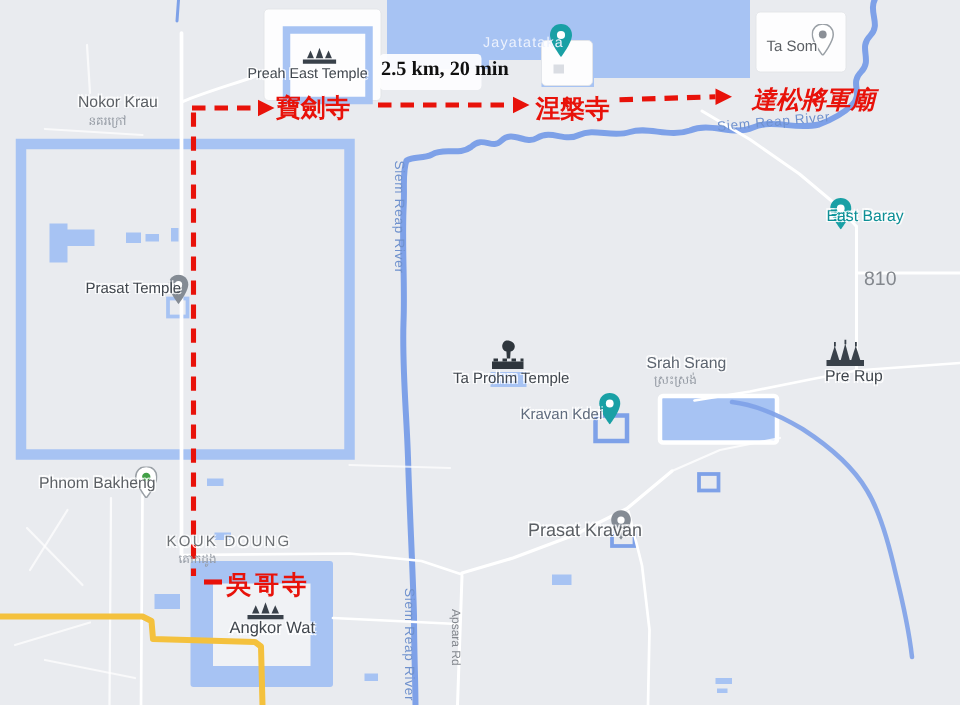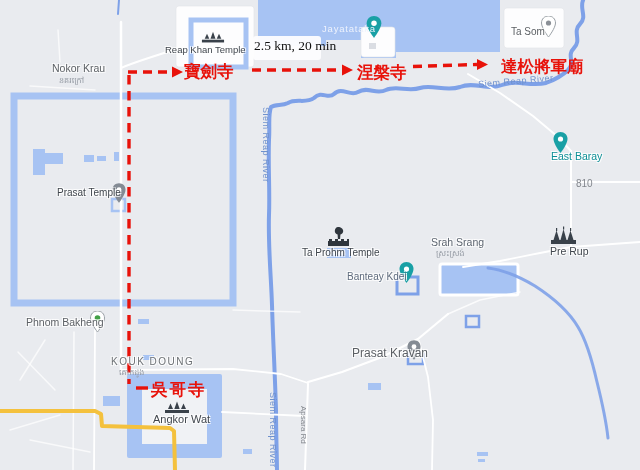--- a/index.html
+++ b/index.html
@@ -11,24 +11,24 @@
        text-shadow:1px 1px 0 rgba(255,255,255,.85),-1px -1px 0 rgba(255,255,255,.85),
                    1px -1px 0 rgba(255,255,255,.85),-1px 1px 0 rgba(255,255,255,.85);}
   .poi-dark{color:#40464d;font-size:10px;}
   .poi-gray{color:#5b5f64;font-size:10.5px;}
   .poi-teal{color:#0d8f96;font-size:10.5px;}
   .poi-blue{color:#5f6b7d;font-size:10px;}
   .khmer{color:#949aa3;font-size:8px;text-shadow:none;}
   .area-caps{color:#6d7175;font-size:10px;letter-spacing:1.5px;}
   .water-lbl{color:#6f91cd;font-size:9px;text-shadow:none;letter-spacing:.5px;}
   .vert{writing-mode:vertical-rl;}
-  .road-lbl{color:#83878d;font-size:10px;text-shadow:none;}
+  .road-lbl{color:#83878d;font-size:13px;text-shadow:none;}
   .jaya{color:#edf2fd;font-size:9.5px;letter-spacing:.8px;text-shadow:none;text-align:center;}
   .ann-dist{position:absolute;font-family:"Liberation Serif","DejaVu Serif",serif;
-            font-weight:normal;font-size:13.5px;color:#101010;white-space:nowrap;}
+            font-weight:bold;font-size:13.5px;color:#101010;white-space:nowrap;}
   .ann-stop{position:absolute;font-family:"Liberation Serif","DejaVu Serif",serif;
             font-weight:bold;font-size:16.5px;white-space:nowrap;}
   .pin{position:absolute;width:15px;height:21px;}
   .ticon{position:absolute;}
 </style>
 </head>
 <body>
 
 <div id="map">
 
@@ -203,56 +203,56 @@
         <path d="M1 20v-5h21v5z"></path>
         <path d="M2 15v-2h3v2z M8 15v-2h3v2z M14 15v-2h3v2z M20 15v-2h2v2z"></path>
         <path d="M11 1c3 0 5.2 1.8 5.2 4 0 1.6-1.1 3-2.8 3.4L13.1 13h-2.2l-.3-4.6C9 8 7.8 6.6 7.8 5c0-2.2 1.4-4 3.2-4z"></path>
       </g>
       </svg>
   </div>
 
   <div class="lbl poi-gray" style="left:52px;top:62px;">Nokor Krau</div>
   <div class="lbl khmer" style="left:59px;top:75px;">នគរក្រៅ</div>
 
-  <div class="lbl poi-dark" style="left:165px;top:44px;font-size:9.5px;">Reap Khan Temple</div>
+  <div class="lbl poi-dark" style="left:165px;top:44px;font-size:9.5px;">Preah East Temple</div>
 
   <div class="lbl jaya" style="left:322px;top:23px;">Jayatataka</div>
 
   <div class="lbl poi-gray" style="left:511px;top:26px;font-size:10px;">Ta Som</div>
 
   <div class="lbl water-lbl" style="left:478px;top:76px;transform:rotate(-5deg);">Siem Reap River</div>
   <div class="lbl water-lbl vert" style="left:261px;top:107px;">Siem Reap River</div>
   <div class="lbl water-lbl vert" style="left:268px;top:392px;">Siem Reap River</div>
 
-  <div class="lbl poi-teal" style="left:511px;top:150px;padding-left:40px;">East Baray</div>
+  <div class="lbl poi-teal" style="left:511px;top:138px;padding-left:40px;">East Baray</div>
 
   <div class="lbl road-lbl" style="left:576px;top:178px;">810</div>
 
   <div class="lbl poi-dark" style="left:550px;top:245px;font-size:10.5px;">Pre Rup</div>
 
   <div class="lbl poi-gray" style="left:431px;top:236px;color:#5d6570;">Srah Srang</div>
   <div class="lbl khmer" style="left:436px;top:248px;">ស្រះស្រង់</div>
 
   <div class="lbl poi-dark" style="left:302px;top:247px;">Ta Prohm Temple</div>
 
-  <div class="lbl poi-blue" style="left:347px;top:271px;">Banteay Kdei</div>
+  <div class="lbl poi-blue" style="left:347px;top:271px;">Kravan Kdei</div>
 
   <div class="lbl poi-gray" style="left:352px;top:346px;font-size:12px;">Prasat Kravan</div>
 
   <div class="lbl poi-gray" style="left:26px;top:316px;">Phnom Bakheng</div>
 
   <div class="lbl area-caps" style="left:111px;top:356px;">KOUK DOUNG</div>
   <div class="lbl khmer" style="left:119px;top:367px;">គោកដូង</div>
 
   <div class="lbl poi-dark" style="left:57px;top:187px;">Prasat Temple</div>
 
   <div class="lbl poi-dark" style="left:153px;top:413px;font-size:11px;">Angkor Wat</div>
 
   <div class="lbl road-lbl vert" style="left:299px;top:406px;font-size:8px;">Apsara Rd</div>
 
   <div class="ann-dist" style="left:254px;top:38px;">2.5 km, 20 min</div>
 
   <div class="ann-stop" style="left:184px;top:61px;color:#e8120a;">寶劍寺</div>
   <div class="ann-stop" style="left:357px;top:62px;color:#e8120a;">涅槃寺</div>
-  <div class="ann-stop" style="left:501px;top:56px;color:#e8120a;">達松將軍廟</div>
+  <div class="ann-stop" style="left:501px;top:56px;color:#e8120a;font-style:italic;">達松將軍廟</div>
   <div class="ann-stop" style="left:151px;top:379px;color:#e8120a;letter-spacing:2px;">吳哥寺</div>
 
 </div>
 
 </body></html>

